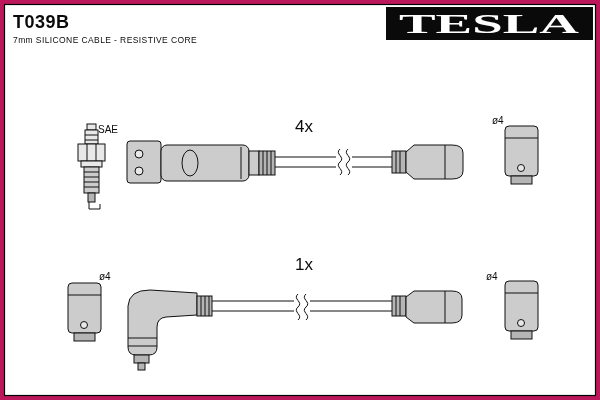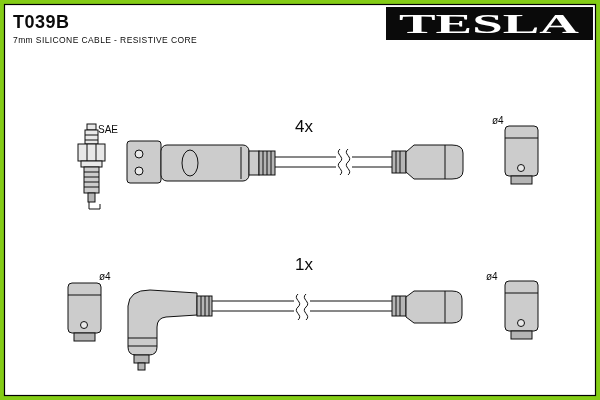--- a/index.html
+++ b/index.html
@@ -1,17 +1,17 @@
 <!DOCTYPE html>
 <html><head>
 <meta charset="utf-8">
 <style>
   html,body{margin:0;padding:0;background:#fff;}
   body{width:600px;height:400px;font-family:"Liberation Sans",sans-serif;}
-  #stage{position:relative;width:600px;height:400px;background:#84cc16;}
+  #stage{position:relative;width:600px;height:400px;background:#be185d;}
   svg{display:block;}
   text{fill:#0a0a0a;}
   .part-no{font-size:18px;font-weight:bold;letter-spacing:0.5px;}
   .subtitle{font-size:8.5px;letter-spacing:0.4px;}
   .brand{font-size:28px;font-weight:bold;font-family:"Liberation Serif",serif;fill:#ffffff;}
   .qty{font-size:17px;}
   .small-lb{font-size:10px;}
   .metal{fill:#cccccc;stroke:#111;stroke-width:1;}
   .metal-dk{fill:#b5b5b5;stroke:#111;stroke-width:1;}
   .lite{fill:#e8e8e8;stroke:#111;stroke-width:1;}

